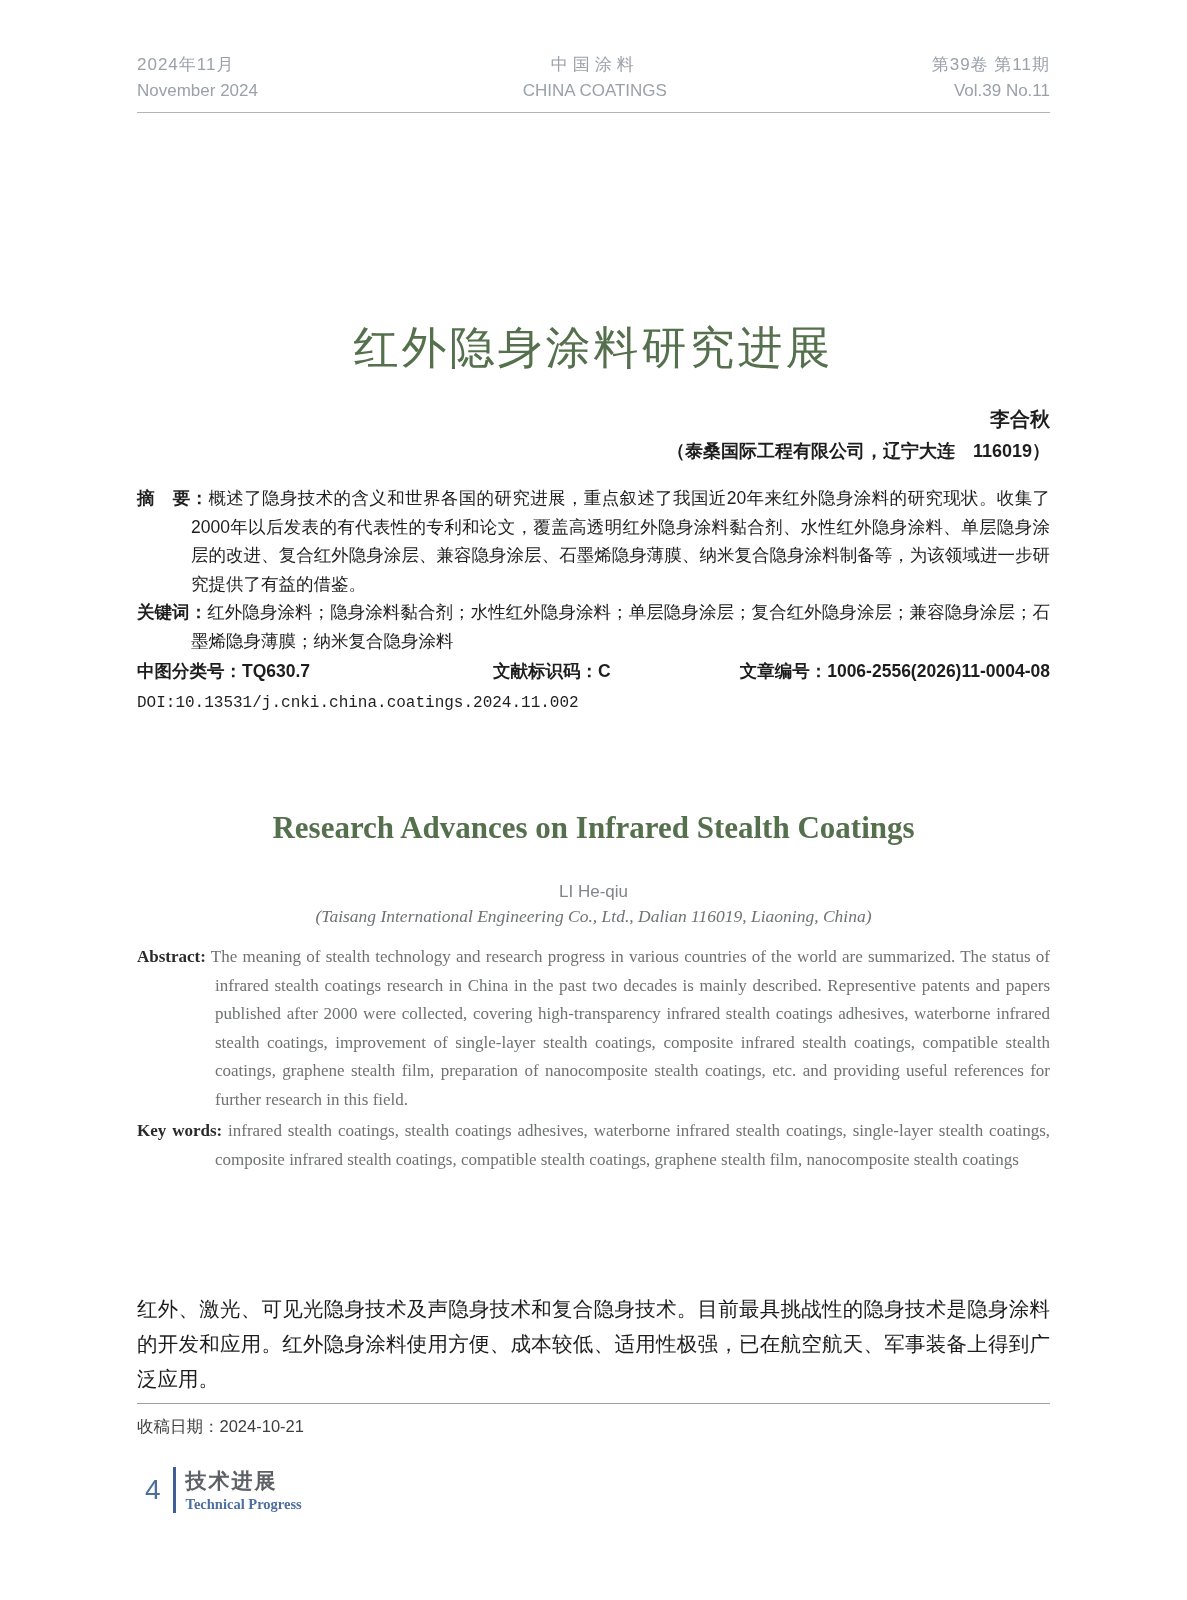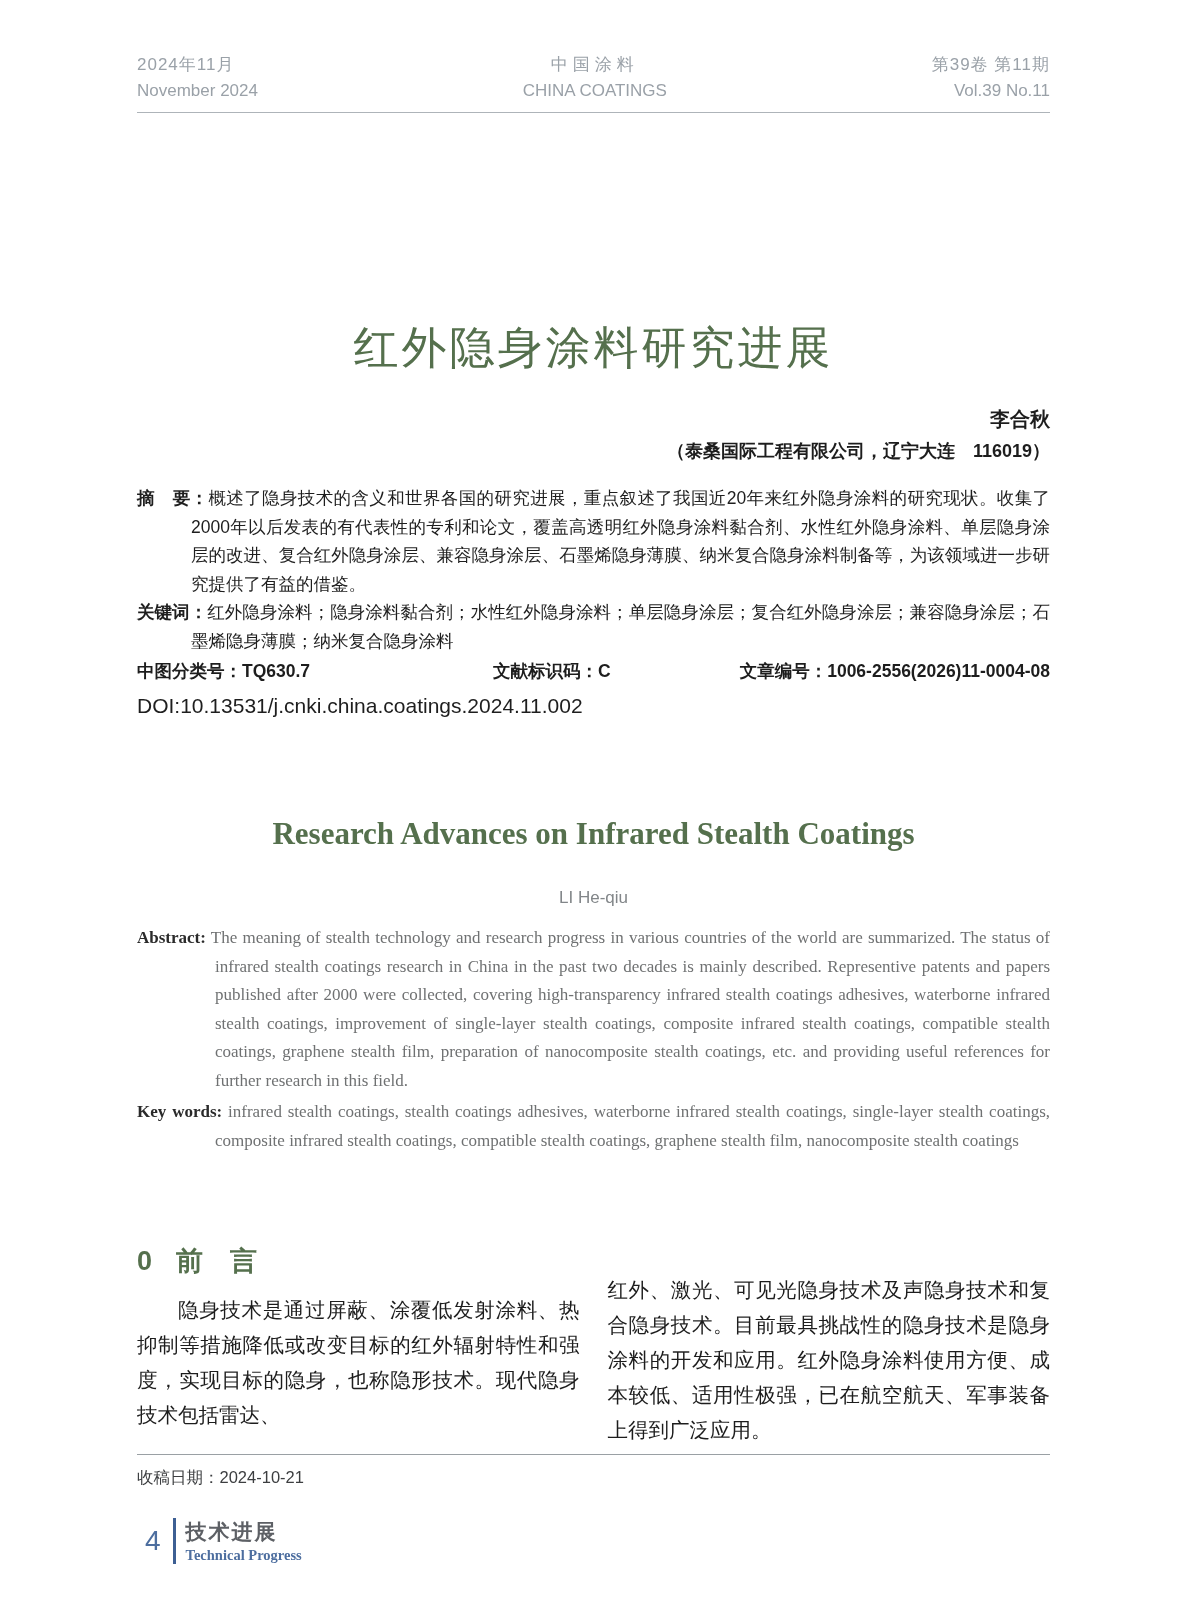--- a/index.html
+++ b/index.html
@@ -50,22 +50,22 @@
   .meta-row {
     display: flex; margin-top: 4px;
     font-size: 17.5px; font-weight: 700; color: #1d1d1d;
   }
   .meta-row .m1 { flex: 0 0 39%; }
   .meta-row .m2 { flex: 1 1 auto; }
   .meta-row .m3 { text-align: right; }
 
   .doi {
     margin-top: 11px;
-    font-family: Liberation Sans, sans-serif;
-    font-size: 21px; color: #1e1e1e;
+    font-family: Liberation Mono, monospace;
+    font-size: 16px; color: #1e1e1e;
   }
 
   
   .title-en {
     margin-top: 98px; text-align: center;
     font-family: "Liberation Serif", serif;
     font-size: 31px; font-weight: 700; color: #55704d;
   }
   .author-en { margin-top: 36px; text-align: center; font-size: 17px; color: #828689; }
   .affil-en  {
@@ -148,32 +148,27 @@
     <div class="meta-row">
       <span class="m1">中图分类号：TQ630.7</span>
       <span class="m2">文献标识码：C</span>
       <span class="m3">文章编号：1006-2556(2026)11-0004-08</span>
     </div>
 
     <div class="doi">DOI:10.13531/j.cnki.china.coatings.2024.11.002</div>
 
     <h2 class="title-en">Research Advances on Infrared Stealth Coatings</h2>
     <div class="author-en">LI He-qiu</div>
+    <div class="affil-en">(Taisang International Engineering Co., Ltd., Dalian 116019, Liaoning, China)</div>
 
     <p class="hang-en"><span class="lbl">Abstract:</span> <span>The meaning of stealth technology and research progress in various countries of the world are summarized. The status of infrared stealth coatings research in China in the past two decades is mainly described. Representive patents and papers published after 2000 were collected, covering high-transparency infrared stealth coatings adhesives, waterborne infrared stealth coatings, improvement of single-layer stealth coatings, composite infrared stealth coatings, compatible stealth coatings, graphene stealth film, preparation of nanocomposite stealth coatings, etc. and providing useful references for further research in this field.</span></p>
 
     <p class="hang-en kw"><span class="lbl">Key words:</span> <span>infrared stealth coatings, stealth coatings adhesives, waterborne infrared stealth coatings, single-layer stealth coatings, composite infrared stealth coatings, compatible stealth coatings, graphene stealth film, nanocomposite stealth coatings</span></p>
 
     <div class="columns">
-      <div class="colL">
-        <div class="sec-head">
-          <span class="num">0</span><span>前　言</span>
-        </div>
-        <p class="body-par">隐身技术是通过屏蔽、涂覆低发射涂料、热抑制等措施降低或改变目标的红外辐射特性和强度，实现目标的隐身，也称隐形技术。现代隐身技术包括雷达、</p>
-      </div>
       <div class="colR">
         <p class="body-par">红外、激光、可见光隐身技术及声隐身技术和复合隐身技术。目前最具挑战性的隐身技术是隐身涂料的开发和应用。红外隐身涂料使用方便、成本较低、适用性极强，已在航空航天、军事装备上得到广泛应用。</p>
       </div>
     </div>
 
     <div class="footrule"></div>
     <div class="footnotes">
       <div>收稿日期：2024-10-21</div>
     </div>
 

